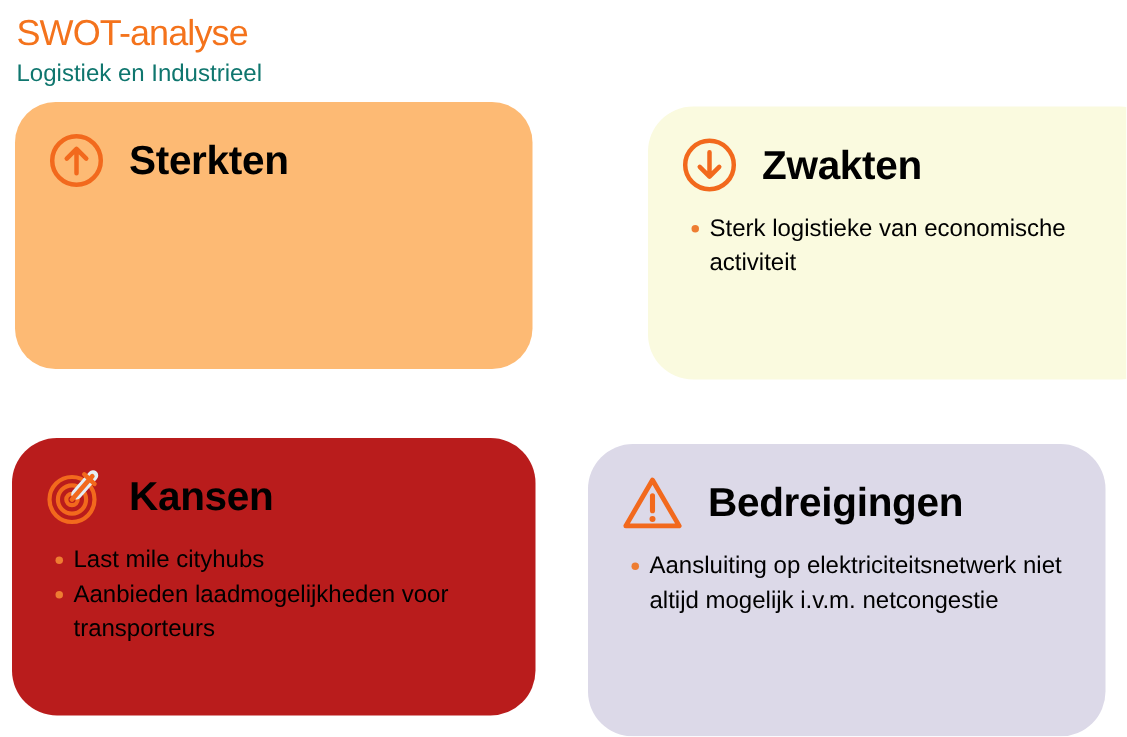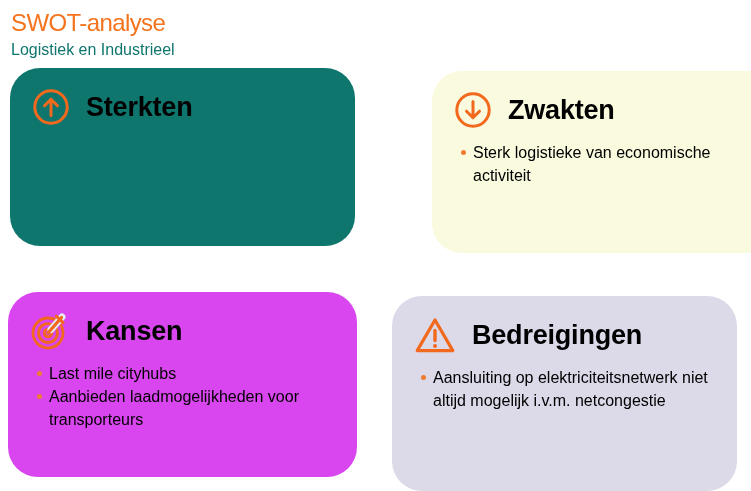--- a/index.html
+++ b/index.html
@@ -70,21 +70,21 @@
 </head>
 <body>
 
 <div class="page">
 
   <div class="slide-header">
     <h1 class="slide-title" style="color: rgb(244, 115, 28);">SWOT-analyse</h1>
     <p class="slide-subtitle">Logistiek en Industrieel</p>
   </div>
 
-  <section class="card card-sterkten" style="background: #0f766e;">
+  <section class="card card-sterkten" style="background: #fdba74; border-radius: 27px;">
     <div class="card-header">
       <span class="icon">
         <svg width="38" height="38" viewBox="0 0 38 38" fill="none">
           <circle cx="19" cy="19" r="16.2" stroke="#F2691D" stroke-width="3"></circle>
           <path d="M19 27.5 L19 11.5 M12.5 17.8 L19 11.2 L25.5 17.8" stroke="#F2691D" stroke-width="3" stroke-linecap="round" stroke-linejoin="round" fill="none"></path>
         </svg>
       </span>
       <h2 class="card-title">Sterkten</h2>
     </div>
   </section>
@@ -97,21 +97,21 @@
           <path d="M19 10.5 L19 26.5 M12.5 20.2 L19 26.8 L25.5 20.2" stroke="#F2691D" stroke-width="3" stroke-linecap="round" stroke-linejoin="round" fill="none"></path>
         </svg>
       </span>
       <h2 class="card-title">Zwakten</h2>
     </div>
     <ul class="bullets">
       <li>Sterk logistieke van economische activiteit</li>
     </ul>
   </section>
 
-  <section class="card card-kansen" style="background: #d946ef;">
+  <section class="card card-kansen" style="background: #b91c1c;">
     <div class="card-header">
       <span class="icon">
         <svg width="40" height="40" viewBox="0 0 40 40" fill="none">
           <circle cx="18" cy="22" r="15" stroke="#F2691D" stroke-width="2.8"></circle>
           <circle cx="18" cy="22" r="9.4" stroke="#F2691D" stroke-width="2.8"></circle>
           <circle cx="18" cy="22" r="3.8" stroke="#F2691D" stroke-width="2.8"></circle>
           <path d="M21 18.5 L32 6" stroke="#E4EEF6" stroke-width="7" stroke-linecap="round"></path>
           <path d="M18 22 L31.5 6.5" stroke="#F2691D" stroke-width="3.2" stroke-linecap="round"></path>
           <path d="M26.2 5.2 L33 11.6" stroke="#F2691D" stroke-width="3" stroke-linecap="round"></path>
         </svg>

